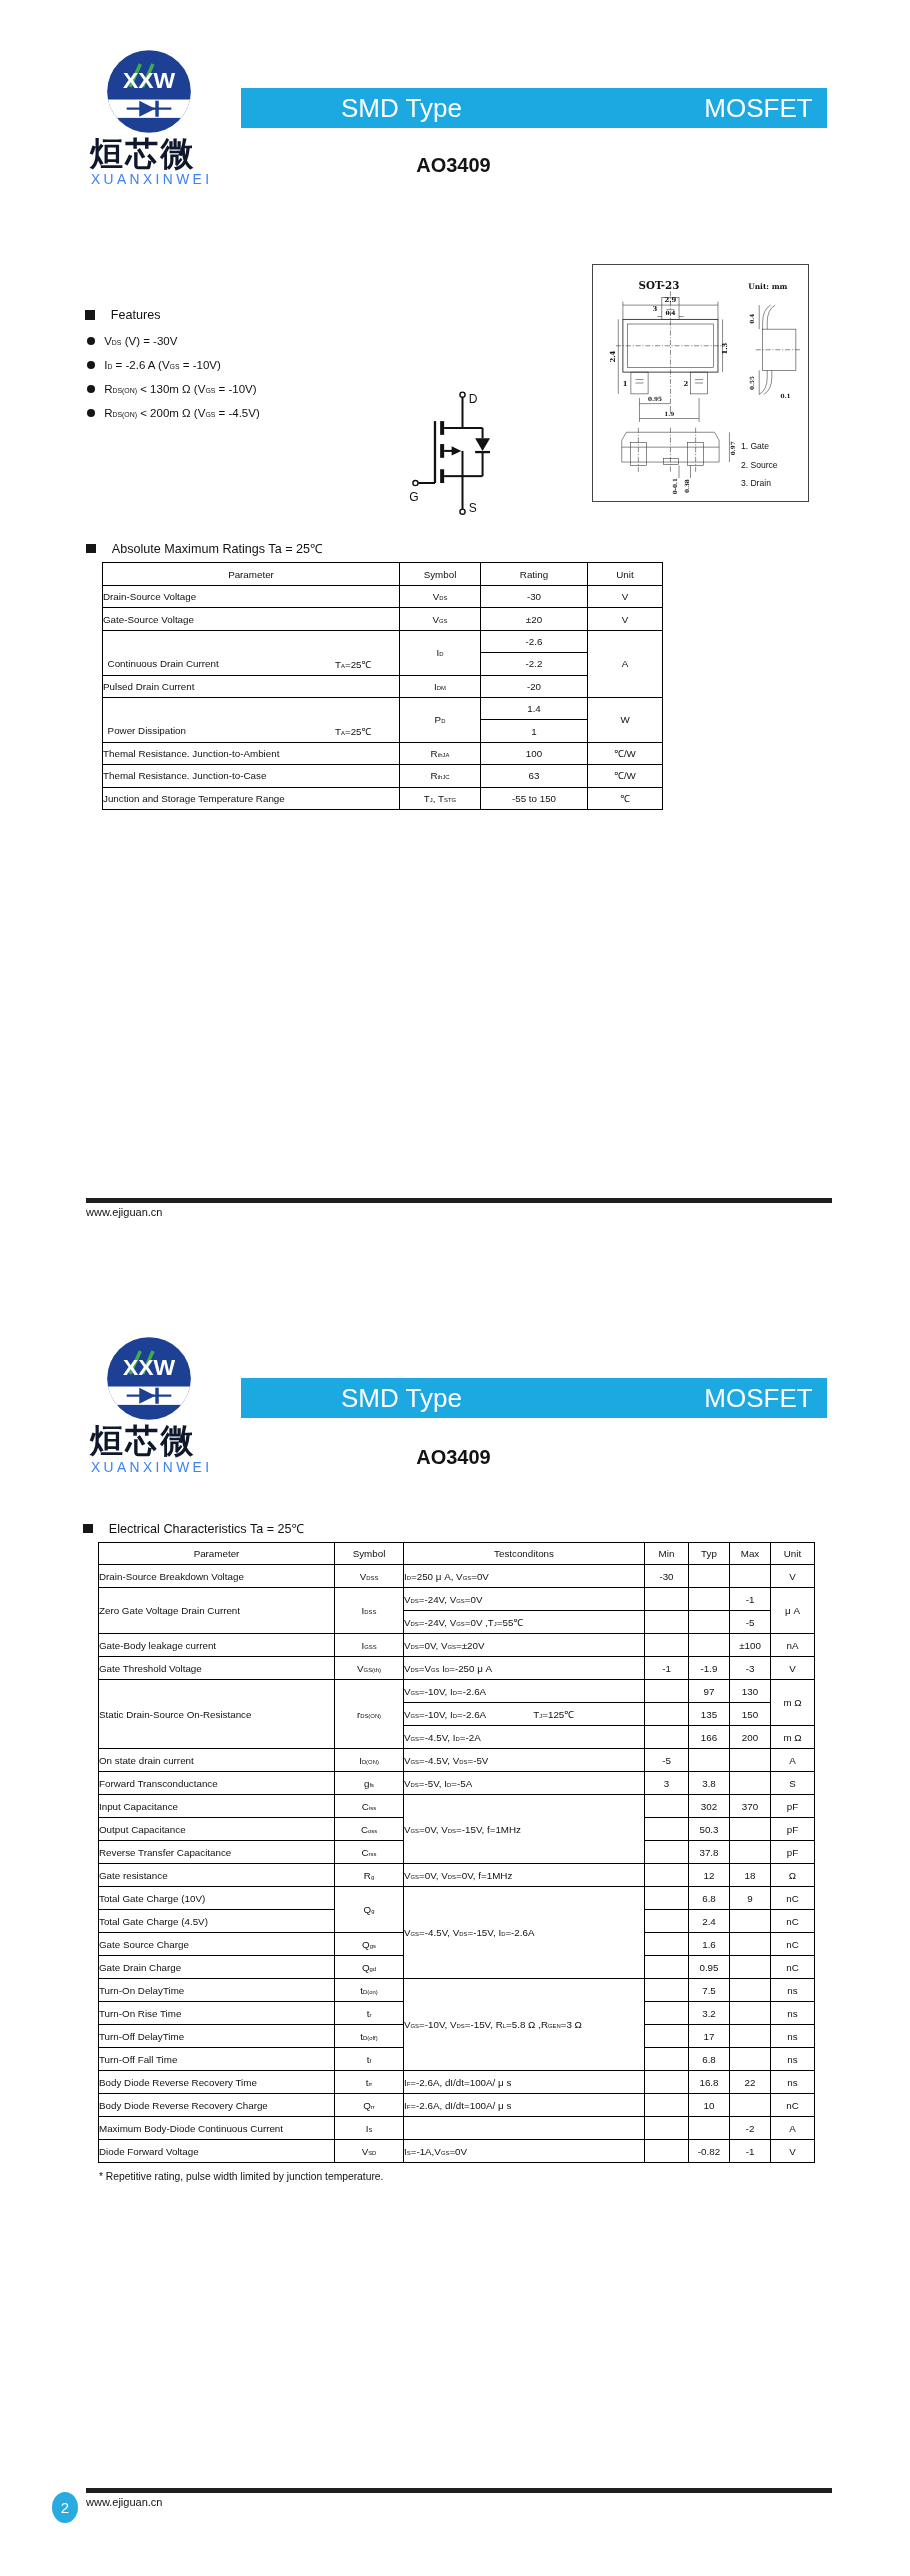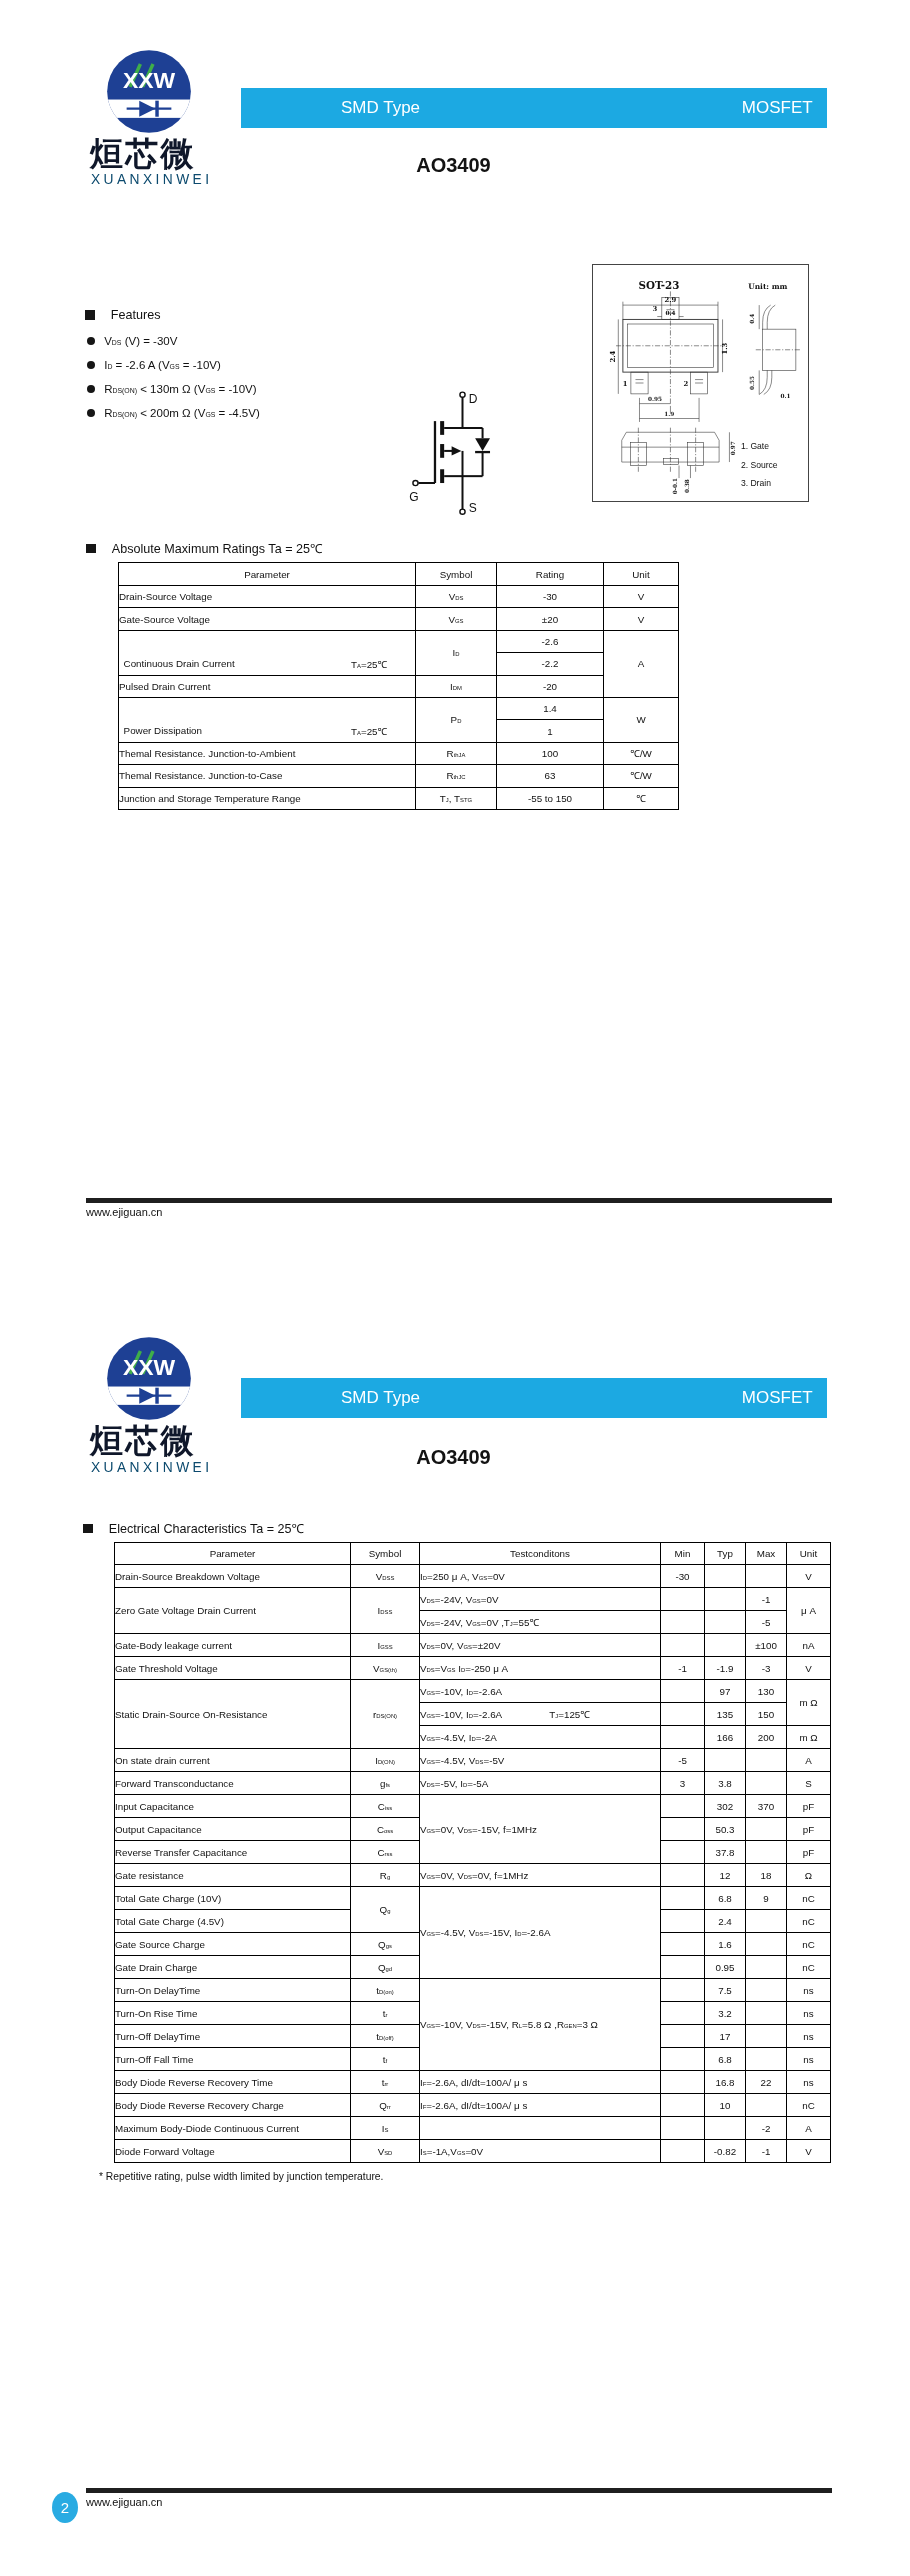--- a/index.html
+++ b/index.html
@@ -2,35 +2,35 @@
 <html style="font-size:9.2px"><head>
 <meta charset="utf-8">
 <style>
   html,body{margin:0;padding:0;background:#fff;}
   .sheet{position:relative;width:852px;height:2576px;background:#fff;
          font-family:"Liberation Sans",sans-serif;color:#111;overflow:hidden;}
   .abs{position:absolute;}
 
   
   .logo-cn{font-weight:bold;font-size:33px;letter-spacing:2.3px;color:#0f172a;}
-  .logo-latin{font-size:13.8px;letter-spacing:3.4px;color:#0c4a6e;}
+  .logo-latin{font-size:13.8px;letter-spacing:3.4px;color:#3b82f6;}
   .banner{width:586px;height:40px;background:#1CA9E2;display:flex;align-items:center;
           justify-content:space-between;box-sizing:border-box;padding:0 14.3px 0 100px;
-          color:#fff;font-size:17px;}
+          color:#fff;font-size:26px;}
   .title-block{width:425px;text-align:center;font-weight:bold;font-size:20px;line-height:30px;color:#131313;}
 
   
   .sec-head{display:flex;align-items:center;gap:16px;font-size:12.6px;color:#111;}
   .sq{width:9.8px;height:9.8px;background:#161616;flex:0 0 auto;}
   .feat-item{height:24px;display:flex;align-items:center;gap:9.2px;font-size:11.5px;}
   .dot{width:8px;height:8px;border-radius:50%;background:#161616;flex:0 0 auto;}
 
   
   table{border-collapse:collapse;table-layout:fixed;background:#fff;}
-  .dtab{border:1.7px solid #000;margin-left:16px;}
+  .dtab{border:1.7px solid #000;}
   .dtab th,.dtab td{border:1.1px solid #000;font-size:9.8px;font-weight:normal;
         padding:0;color:#111;overflow:hidden;}
   .dtab th{text-align:center;}
   .tl{text-align:left;padding-left:4.6px;}
   .tc{text-align:center;}
   .t1 tr{height:22.4px;}
   .t1 tr.hd{height:23px;}
   .t2 tr{height:23px;}
   .t2 tr.hd{height:22px;}
   .ss{font-size:0.6em;}

